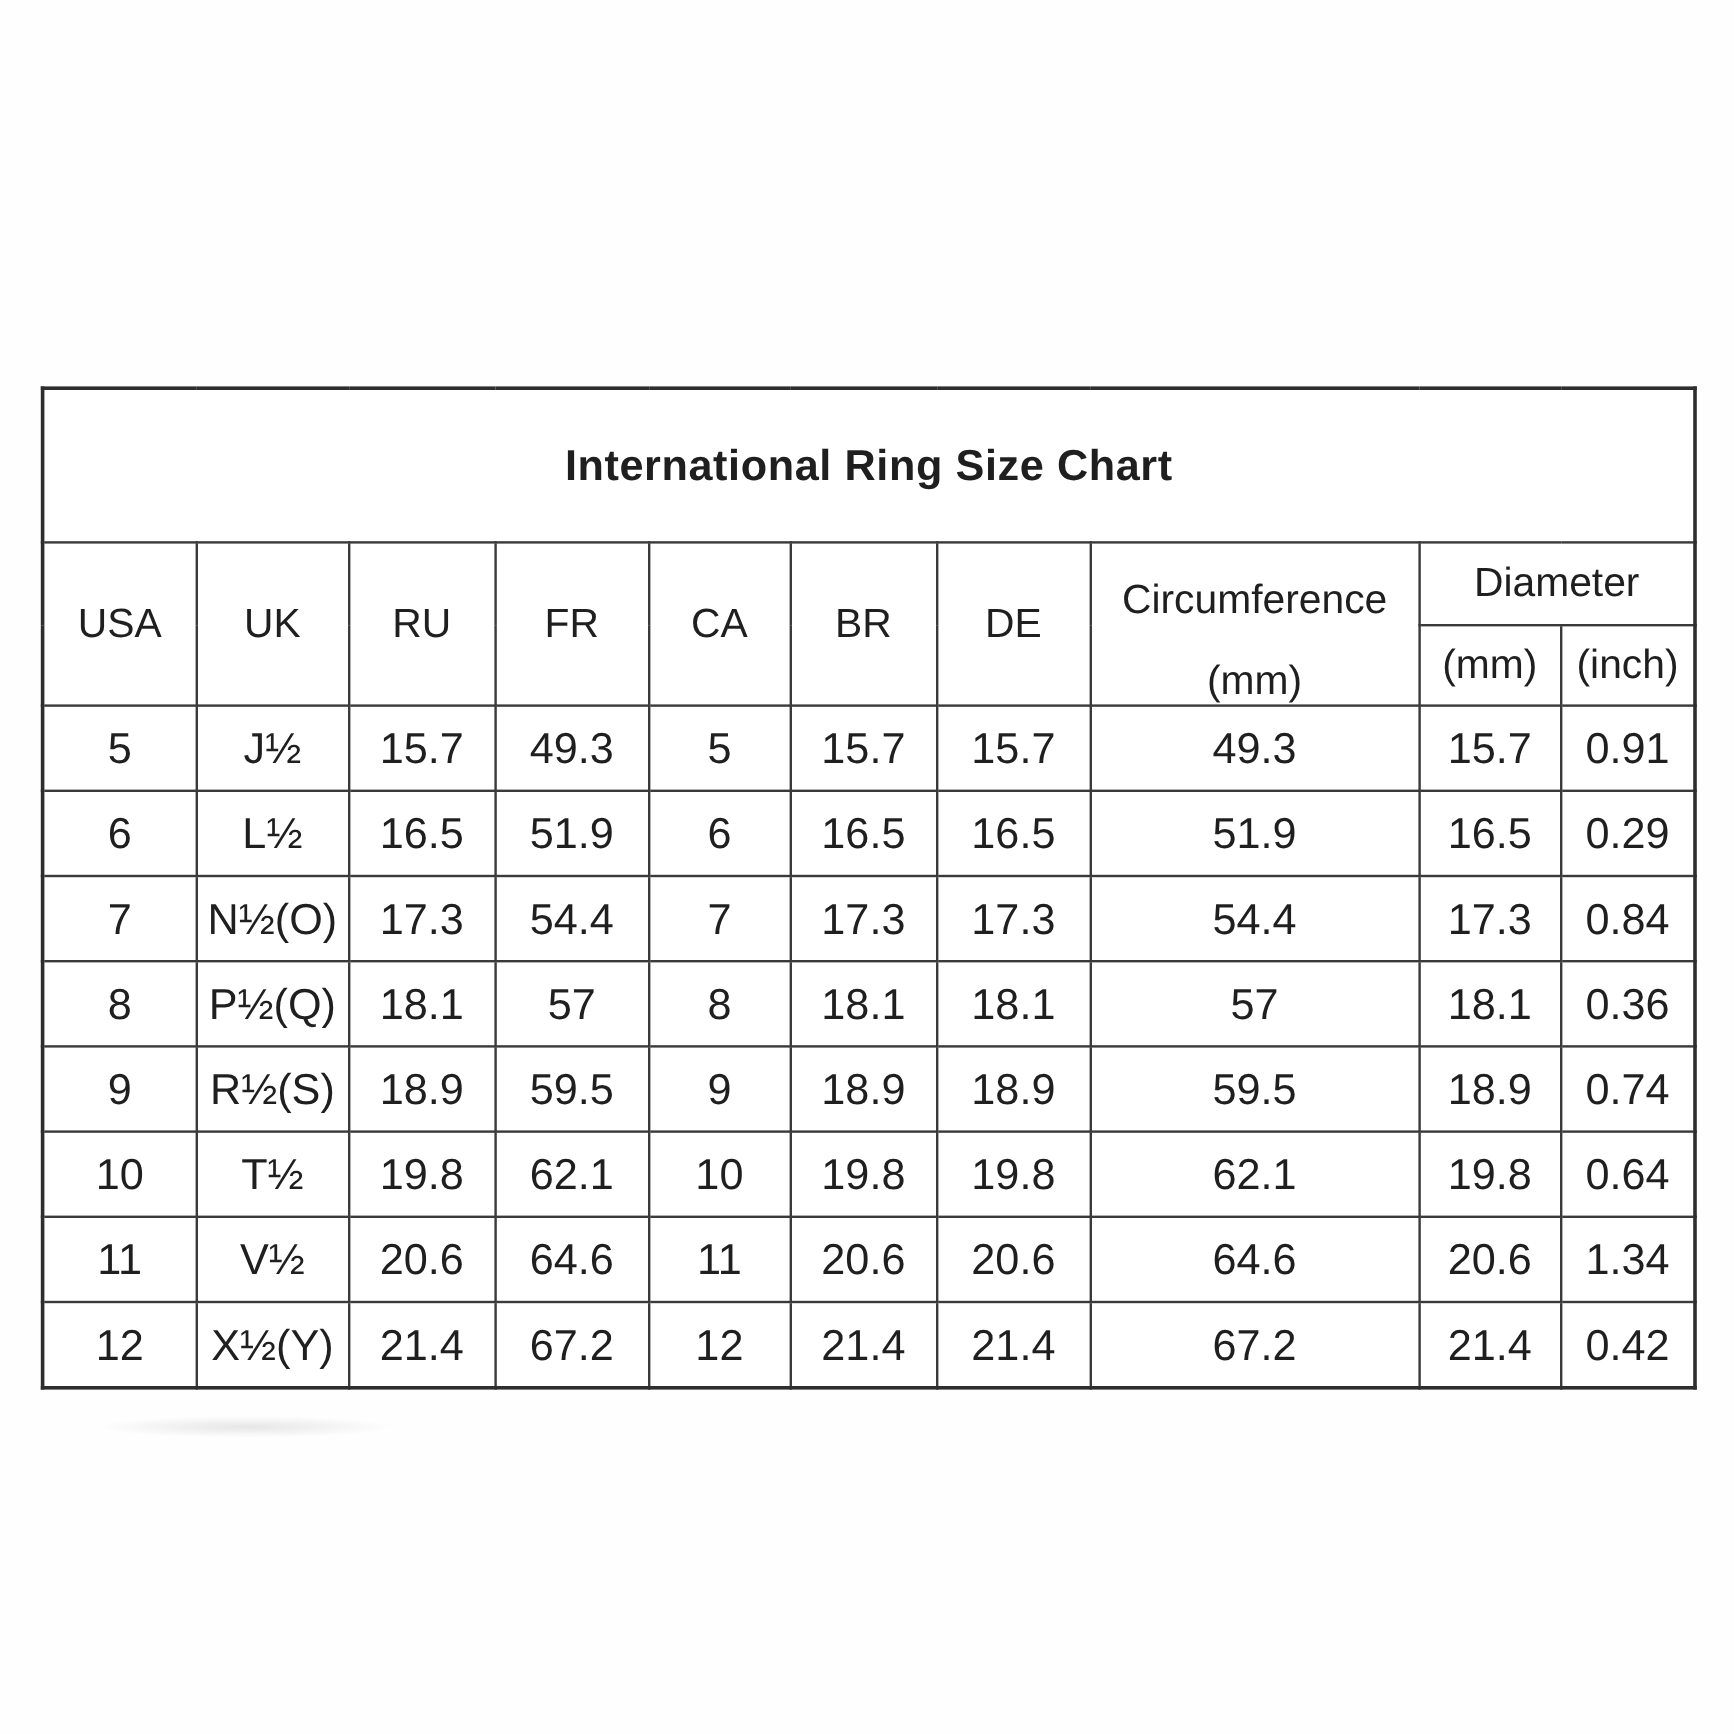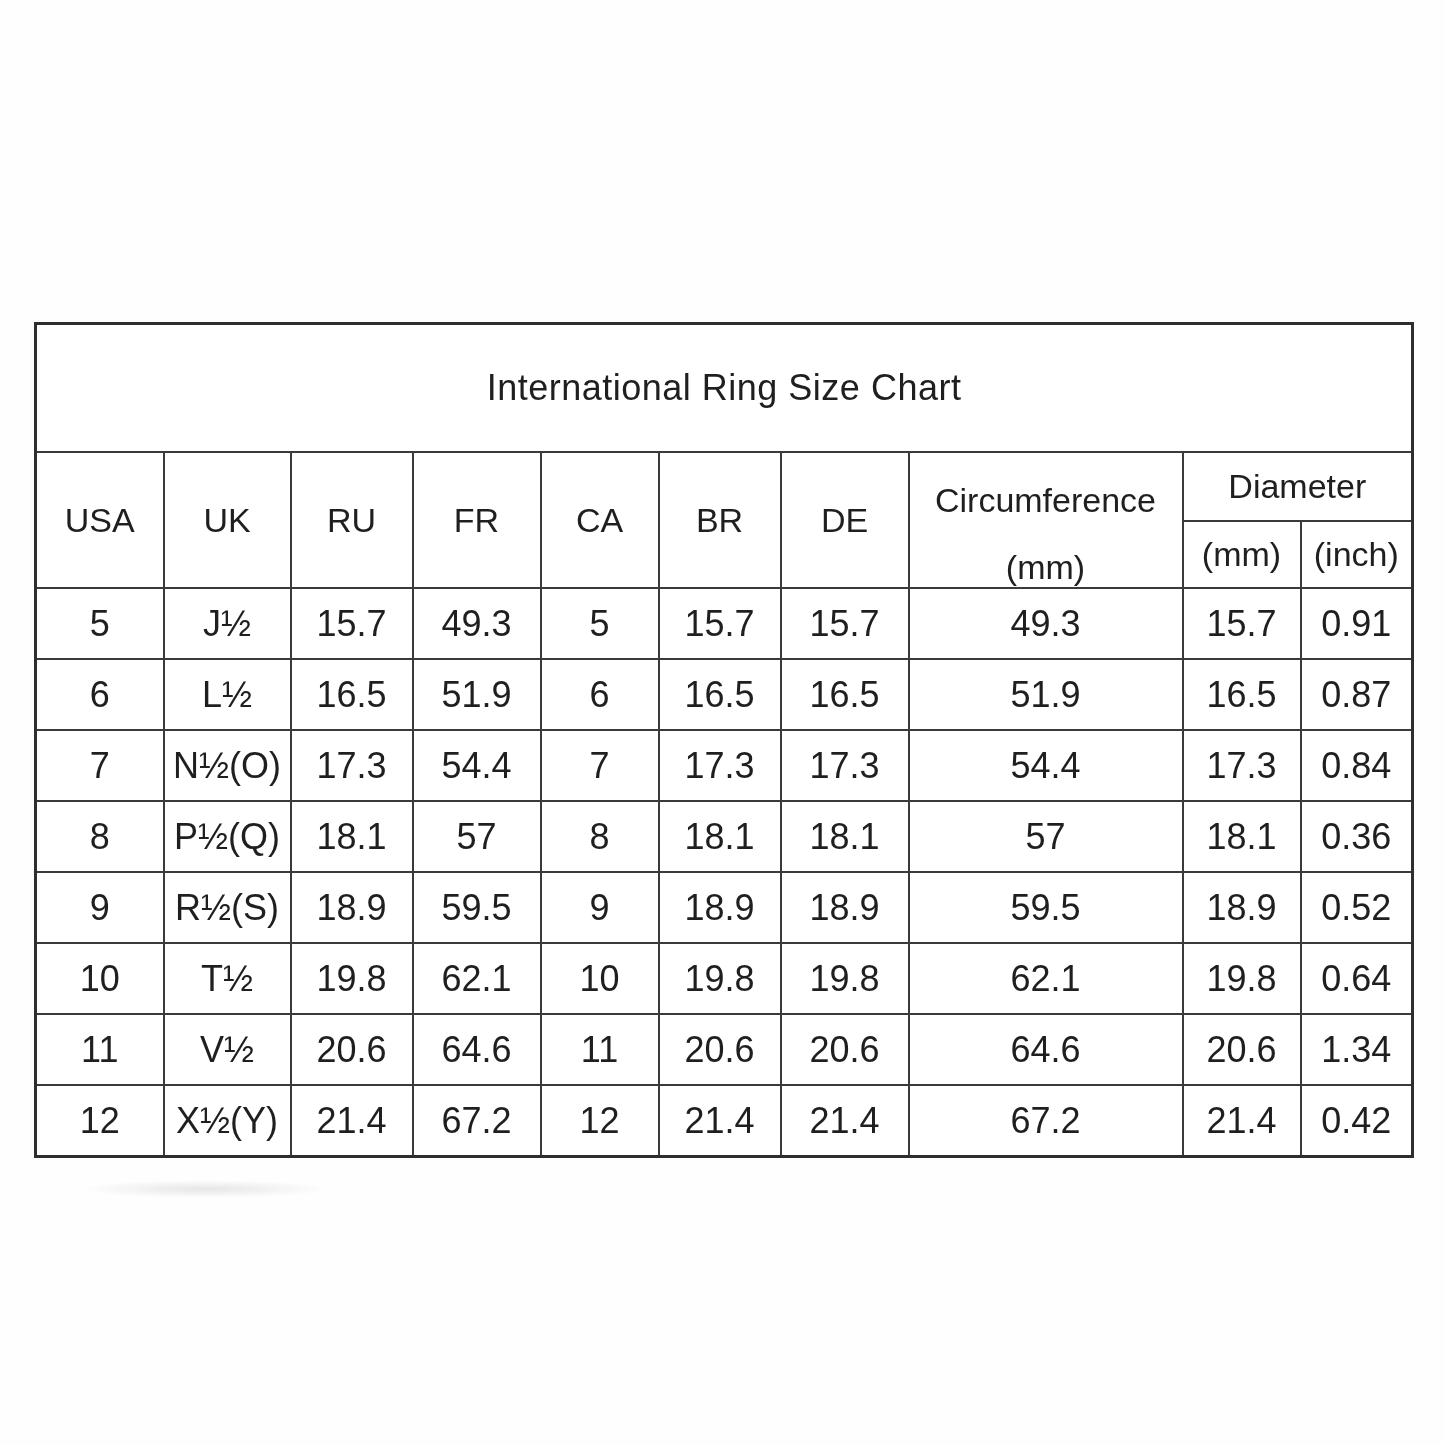--- a/index.html
+++ b/index.html
@@ -35,21 +35,21 @@
     padding: 0;
     font-size: 36px;
     line-height: 1.15;
     color: #1f1f1f;
     overflow: hidden;
     white-space: nowrap;
   }
   td.title-cell {
     height: 126px;
     font-size: 48px;
-    font-weight: 400;
+    font-weight: 700;
     letter-spacing: 0.5px;
   }
   tr.header-row-1 td { height: 62px; }
   tr.header-row-2 td { height: 60px; }
   tr.header-row-1 td,
   tr.header-row-2 td {
     font-size: 34px;
   }
   td.two-line span { display: block; margin-top: 28px; }
   tbody.data-body tr { height: 71px; }
@@ -121,21 +121,21 @@
         <tr>
           <td>6</td>
           <td>L½</td>
           <td>16.5</td>
           <td>51.9</td>
           <td>6</td>
           <td>16.5</td>
           <td>16.5</td>
           <td>51.9</td>
           <td>16.5</td>
-          <td>0.87</td>
+          <td>0.29</td>
         </tr>
         <tr>
           <td>7</td>
           <td>N½(O)</td>
           <td>17.3</td>
           <td>54.4</td>
           <td>7</td>
           <td>17.3</td>
           <td>17.3</td>
           <td>54.4</td>
@@ -157,21 +157,21 @@
         <tr>
           <td>9</td>
           <td>R½(S)</td>
           <td>18.9</td>
           <td>59.5</td>
           <td>9</td>
           <td>18.9</td>
           <td>18.9</td>
           <td>59.5</td>
           <td>18.9</td>
-          <td>0.52</td>
+          <td>0.74</td>
         </tr>
         <tr>
           <td>10</td>
           <td>T½</td>
           <td>19.8</td>
           <td>62.1</td>
           <td>10</td>
           <td>19.8</td>
           <td>19.8</td>
           <td>62.1</td>

